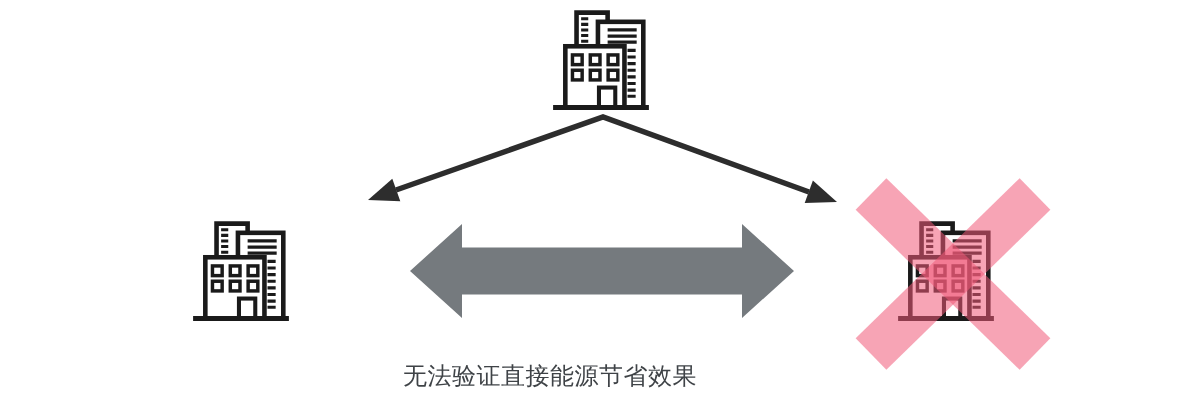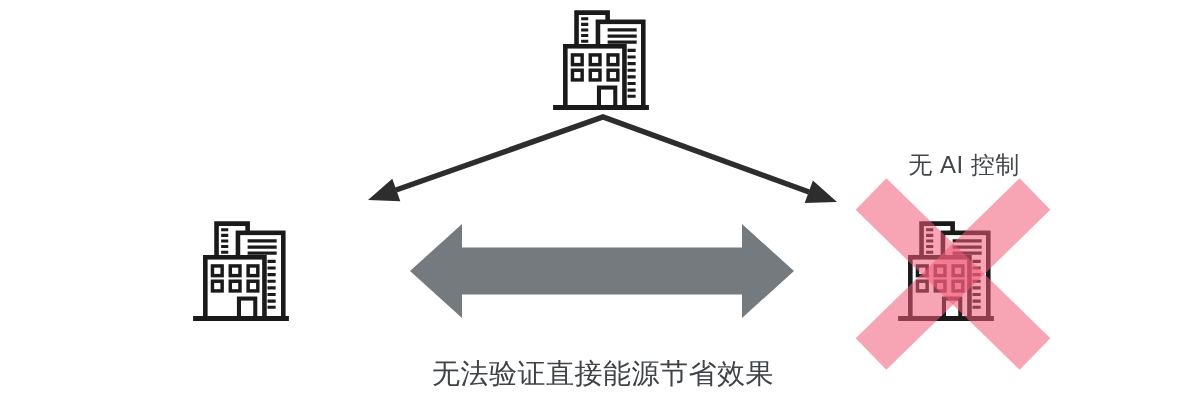--- a/index.html
+++ b/index.html
@@ -24,27 +24,25 @@
     line-height: 28px;
     color: #42464a;
     letter-spacing: 0.5px;
     white-space: nowrap;
   }
   .caption {
     position: absolute;
     left: 403px;
     top: 361px;
     width: 400px;
-    text-align: center;
-    font-size: 28px;
+    font-size: 24px;
     line-height: 29px;
     color: #3f4347;
     letter-spacing: 0.5px;
     white-space: nowrap;
-    font-family: Liberation Mono, monospace;
   }
   .bldg-top   { left: 550px; top: 5px;   width: 102px; height: 106px; }
   .bldg-left  { left: 190px; top: 216px; width: 102px; height: 106px; }
   .bldg-right { left: 895px; top: 216px; width: 102px; height: 106px; }
   .split-arrows { left: 345px; top: 108px; width: 515px; height: 105px; }
   .compare-arrow { left: 408px; top: 223px; width: 388px; height: 96px; }
   .cross-x { left: 853px; top: 174px; width: 200px; height: 200px; }
   svg { display: block; }
   .hidden-defs { position: absolute; width: 0; height: 0; overflow: hidden; }
 </style>
@@ -87,21 +85,20 @@
     </svg>
   </div>
 
   <svg class="abs split-arrows" viewBox="0 0 515 105">
     <path d="M51,82 L258,9 L464,84" fill="none" stroke="#2d2d2d" stroke-width="5.5" stroke-linejoin="miter"></path>
     <polygon points="23,92 47.3,70.7 55.3,93.3" fill="#2d2d2d"></polygon>
     <polygon points="492,94 459.7,95.1 467.9,72.5" fill="#2d2d2d"></polygon>
   </svg>
 
 
-  <div class="label" style="left:854px; top:151px;">无 AI 控制</div>
 
   <div class="abs bldg-left">
     <svg width="102" height="106" viewBox="0 0 100 104">
       <use href="#bldg"></use>
     </svg>
   </div>
 
   <svg class="abs compare-arrow" viewBox="0 0 388 96">
     <polygon points="2,48 54,1 54,24.5 334,24.5 334,1 386,48 334,95 334,71.5 54,71.5 54,95" fill="#757a7e"></polygon>
   </svg>

